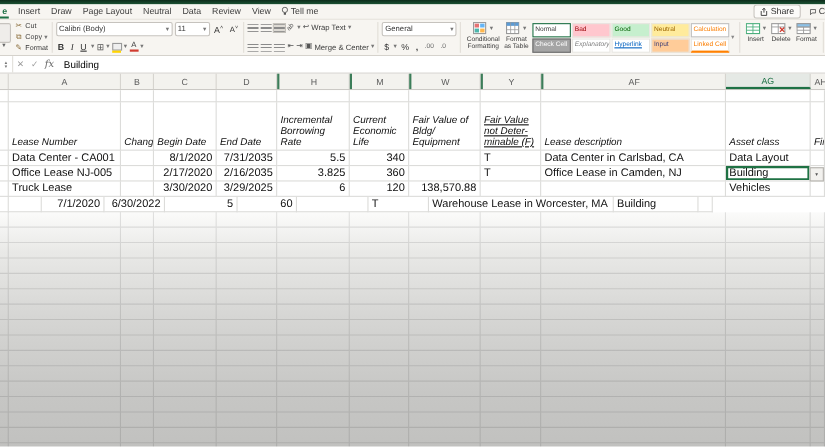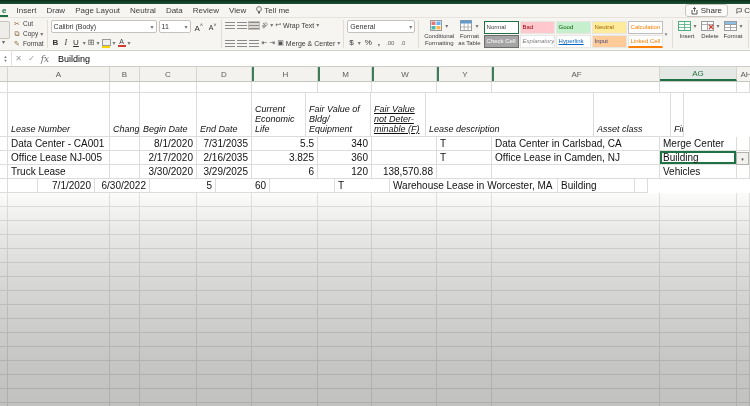--- a/index.html
+++ b/index.html
@@ -377,39 +377,40 @@
           <div class="cell" style="width: 168px; height: 11px;"></div>
           <div class="cell" style="width: 77px; height: 11px;"></div>
           <div class="cell" style="width: 13px; height: 11px;"></div>
         </div>
         <div class="row" style="height: 44px;">
           <div class="cell hdr" style="width: 8px; height: 44px;"></div>
           <div class="cell hdr" style="width: 102px; height: 44px;">Lease Number</div>
           <div class="cell hdr" style="width: 30px; height: 44px;">Change</div>
           <div class="cell hdr" style="width: 57px; height: 44px;">Begin Date</div>
           <div class="cell hdr" style="width: 55px; height: 44px;">End Date</div>
+          <div class="cell hdr" style="width: 66px; height: 44px;">Incremental Borrowing Rate</div>
           <div class="cell hdr" style="width: 54px; height: 44px;">Current Economic Life</div>
           <div class="cell hdr" style="width: 65px; height: 44px;">Fair Value of Bldg/ Equipment</div>
           <div class="cell hdr" style="width: 55px; height: 44px; text-decoration: underline;">Fair Value not Deter-minable (F)</div>
           <div class="cell hdr" style="width: 168px; height: 44px;">Lease description</div>
           <div class="cell hdr" style="width: 77px; height: 44px;">Asset class</div>
           <div class="cell hdr" style="width: 13px; height: 44px;">Fir</div>
         </div>
         <div class="row" style="height: 14px;">
           <div class="cell" style="width: 8px; height: 14px;"></div>
           <div class="cell spill" style="width: 102px; height: 14px;">Data Center - CA001</div>
           <div class="cell" style="width: 30px; height: 14px;"></div>
           <div class="cell num" style="width: 57px; height: 14px;">8/1/2020</div>
           <div class="cell num" style="width: 55px; height: 14px;">7/31/2035</div>
           <div class="cell num" style="width: 66px; height: 14px;">5.5</div>
           <div class="cell num" style="width: 54px; height: 14px;">340</div>
           <div class="cell" style="width: 65px; height: 14px;"></div>
           <div class="cell" style="width: 55px; height: 14px;">T</div>
           <div class="cell" style="width: 168px; height: 14px;">Data Center in Carlsbad, CA</div>
-          <div class="cell" style="width: 77px; height: 14px;">Merge Center</div>
+          <div class="cell" style="width: 77px; height: 14px;">Data Layout</div>
           <div class="cell" style="width: 13px; height: 14px;"></div>
         </div>
         <div class="row" style="height: 14px;">
           <div class="cell" style="width: 8px; height: 14px;"></div>
           <div class="cell spill" style="width: 102px; height: 14px;">Office Lease NJ-005</div>
           <div class="cell" style="width: 30px; height: 14px;"></div>
           <div class="cell num" style="width: 57px; height: 14px;">2/17/2020</div>
           <div class="cell num" style="width: 55px; height: 14px;">2/16/2035</div>
           <div class="cell num" style="width: 66px; height: 14px;">3.825</div>
           <div class="cell num" style="width: 54px; height: 14px;">360</div>

